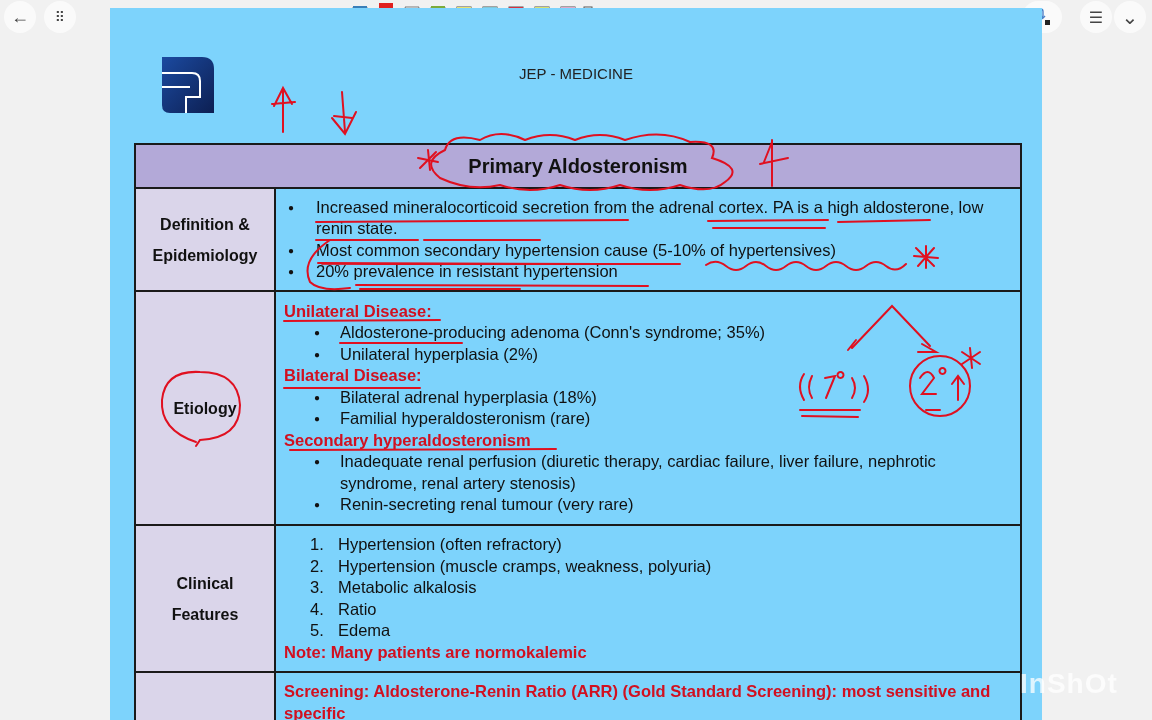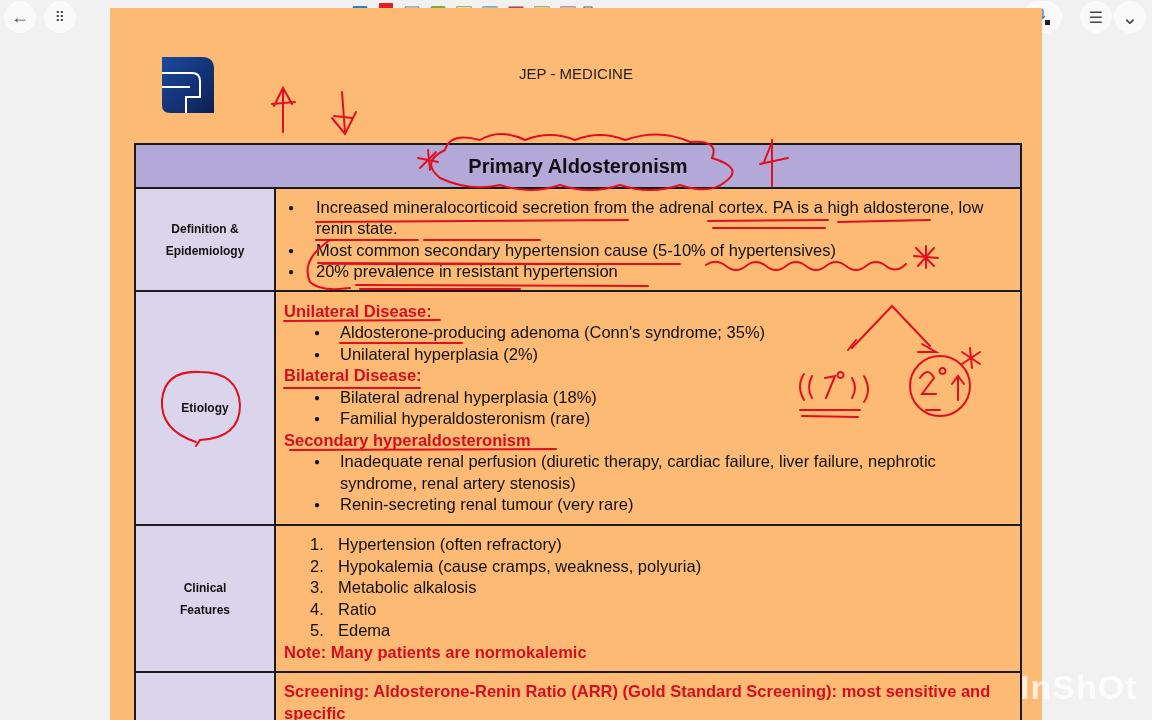--- a/index.html
+++ b/index.html
@@ -6,44 +6,44 @@
   html, body { width: 1152px; height: 720px; overflow: hidden; }
   body { background: #f1f1f1; font-family: "Liberation Sans", "DejaVu Sans", sans-serif; position: relative; }
 
   
   .round-btn { position: absolute; width: 32px; height: 32px; border-radius: 50%; background: #fafafa; display: flex; align-items: center; justify-content: center; color: #444; font-size: 18px; }
   .toolbar { position: absolute; left: 308px; top: 0; height: 34px; width: 560px; display: flex; align-items: center; gap: 0; }
   .tool { display: flex; align-items: center; justify-content: center; height: 30px; width: 26px; }
   .sep { width: 1px; height: 16px; background: #d7d7d7; margin: 0 6px; }
 
   
-  .page { position: absolute; left: 110px; top: 8px; width: 932px; height: 712px; background: #fdba74; }
+  .page { position: absolute; left: 110px; top: 8px; width: 932px; height: 712px; background: #7dd3fc; }
   .logo { position: absolute; left: 52px; top: 49px; width: 52px; height: 56px; }
   .hdr { position: absolute; left: 0; width: 932px; text-align: center; color: #222; font-size: 15px; }
   .hdr.t1 { top: 57px; left: 0; padding-left: 0; }
   .hdr.t2 { top: 80px; }
 
   table.doc { position: absolute; left: 24px; top: 135px; width: 888px; border-collapse: collapse; font-size: 16.5px; color: #111; }
   table.doc td { border: 2px solid #1a1a1a; vertical-align: middle; }
   td.title { background: #b3a9d8; height: 44px; text-align: center; font-weight: bold; font-size: 20px; margin-left: 45px; }
-  td.label { background: #dad5ea; width: 140px; text-align: center; font-weight: bold; font-size: 12px; line-height: 22px; }
+  td.label { background: #dad5ea; width: 140px; text-align: center; font-weight: bold; font-size: 16px; line-height: 31px; }
   td.body { padding: 6px 12px 6px 8px; line-height: 21.5px; }
   ul.b { list-style: none; }
   ul.b li { position: relative; padding-left: 32px; }
   ul.b li::before { content: "●"; position: absolute; left: 4px; top: 0; font-size: 10px; }
   ul.b.ind li { padding-left: 56px; }
   ul.b.ind li::before { left: 30px; }
   .red { color: #d11020; font-weight: bold; }
   ol.n { list-style: none; padding-left: 28px; }
   ol.n li { display: flex; }
   ol.n li span.num { width: 28px; }
 
   
   svg.ink { position: absolute; left: 0; top: 0; width: 1152px; height: 720px; pointer-events: none; }
-  .watermark { position: absolute; left: 1020px; top: 668px; font-size: 34px; color: rgba(255,255,255,0.75); font-weight: bold; letter-spacing: 1px; }
+  .watermark { position: absolute; left: 1020px; top: 668px; font-size: 28px; color: rgba(255,255,255,0.75); font-weight: bold; letter-spacing: 1px; }
 </style>
 </head>
 <body>
 
 <div class="round-btn" style="left:4px;top:1px;">
     <span>←</span>
   </div>
 <div class="round-btn" style="left:44px;top:1px;">
     <span style="font-size:14px;">⠿</span>
   </div>
@@ -252,21 +252,21 @@
     <tr style="height:147px;">
       <td class="label"><span style="display:inline-block;width:90px;">Clinical Features</span></td>
       <td class="body">
         <ol class="n" style="padding-left:26px;">
           <li>
                 <span class="num">1.</span>
                 <span>Hypertension (often refractory)</span>
               </li>
           <li>
                 <span class="num">2.</span>
-                <span>Hypokalemia (cause cramps, weakness,  polyuria)</span>
+                <span>Hypertension (muscle cramps, weakness,  polyuria)</span>
               </li>
           <li>
                 <span class="num">3.</span>
                 <span>Metabolic alkalosis</span>
               </li>
           <li>
                 <span class="num">4.</span>
                 <span>Ratio</span>
               </li>
           <li>

